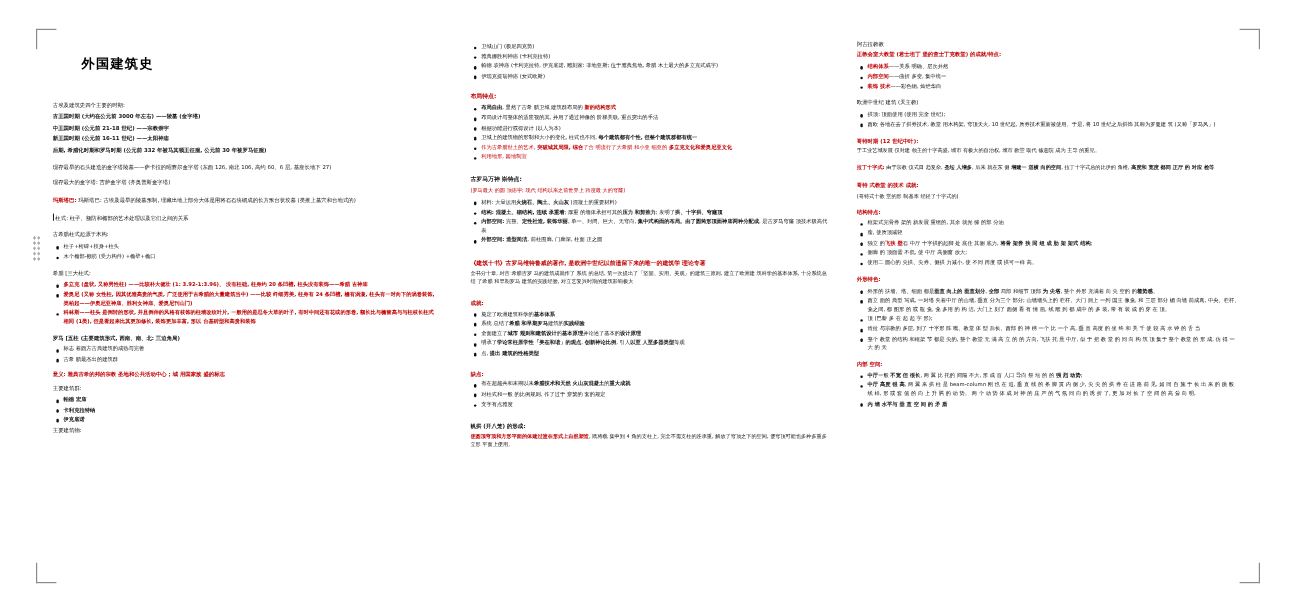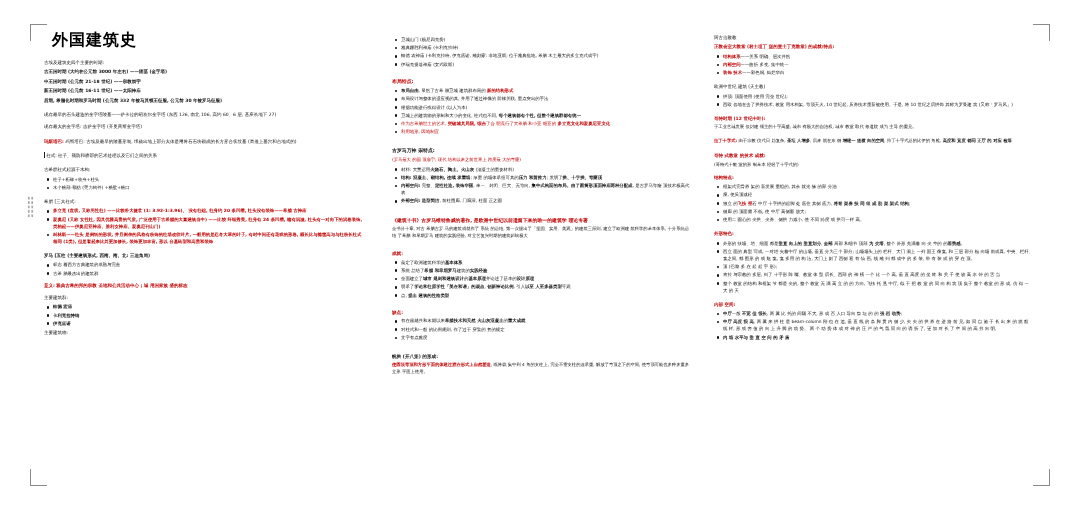--- a/index.html
+++ b/index.html
@@ -21,21 +21,21 @@
     background-image:radial-gradient(#9a9a9a 40%, transparent 41%);
     background-size:3.5px 4.4px;opacity:.85;}
 
   .cols{position:absolute;left:0;top:0;width:1080px;height:510px;}
   .col{position:absolute;top:0;height:510px;overflow:hidden;}
   .col1{left:44px;width:320px;}
   .col2{left:392px;width:300px;}
   .col3{left:714px;width:320px;}
 
   h1.title{
-    font-size:16px;font-weight:700;letter-spacing:1px;margin:0;
+    font-size:11px;font-weight:700;letter-spacing:1px;margin:16px;
     padding:30px 0 0 8px;color:#000;
   }
   p{margin:0 0 2.2px 0;font-size:4.5px;line-height:1.58;}
   .lead{font-size:4.5px;line-height:1.6;}
   .sec-title{font-weight:700;font-size:4.9px;line-height:1.6;margin:5px 0 1.5px;}
   .sec-title.sm{font-size:4.6px;}
   .gap{height:5px;}
   .gap-s{height:3px;}
   .gap-l{height:8px;}
 

